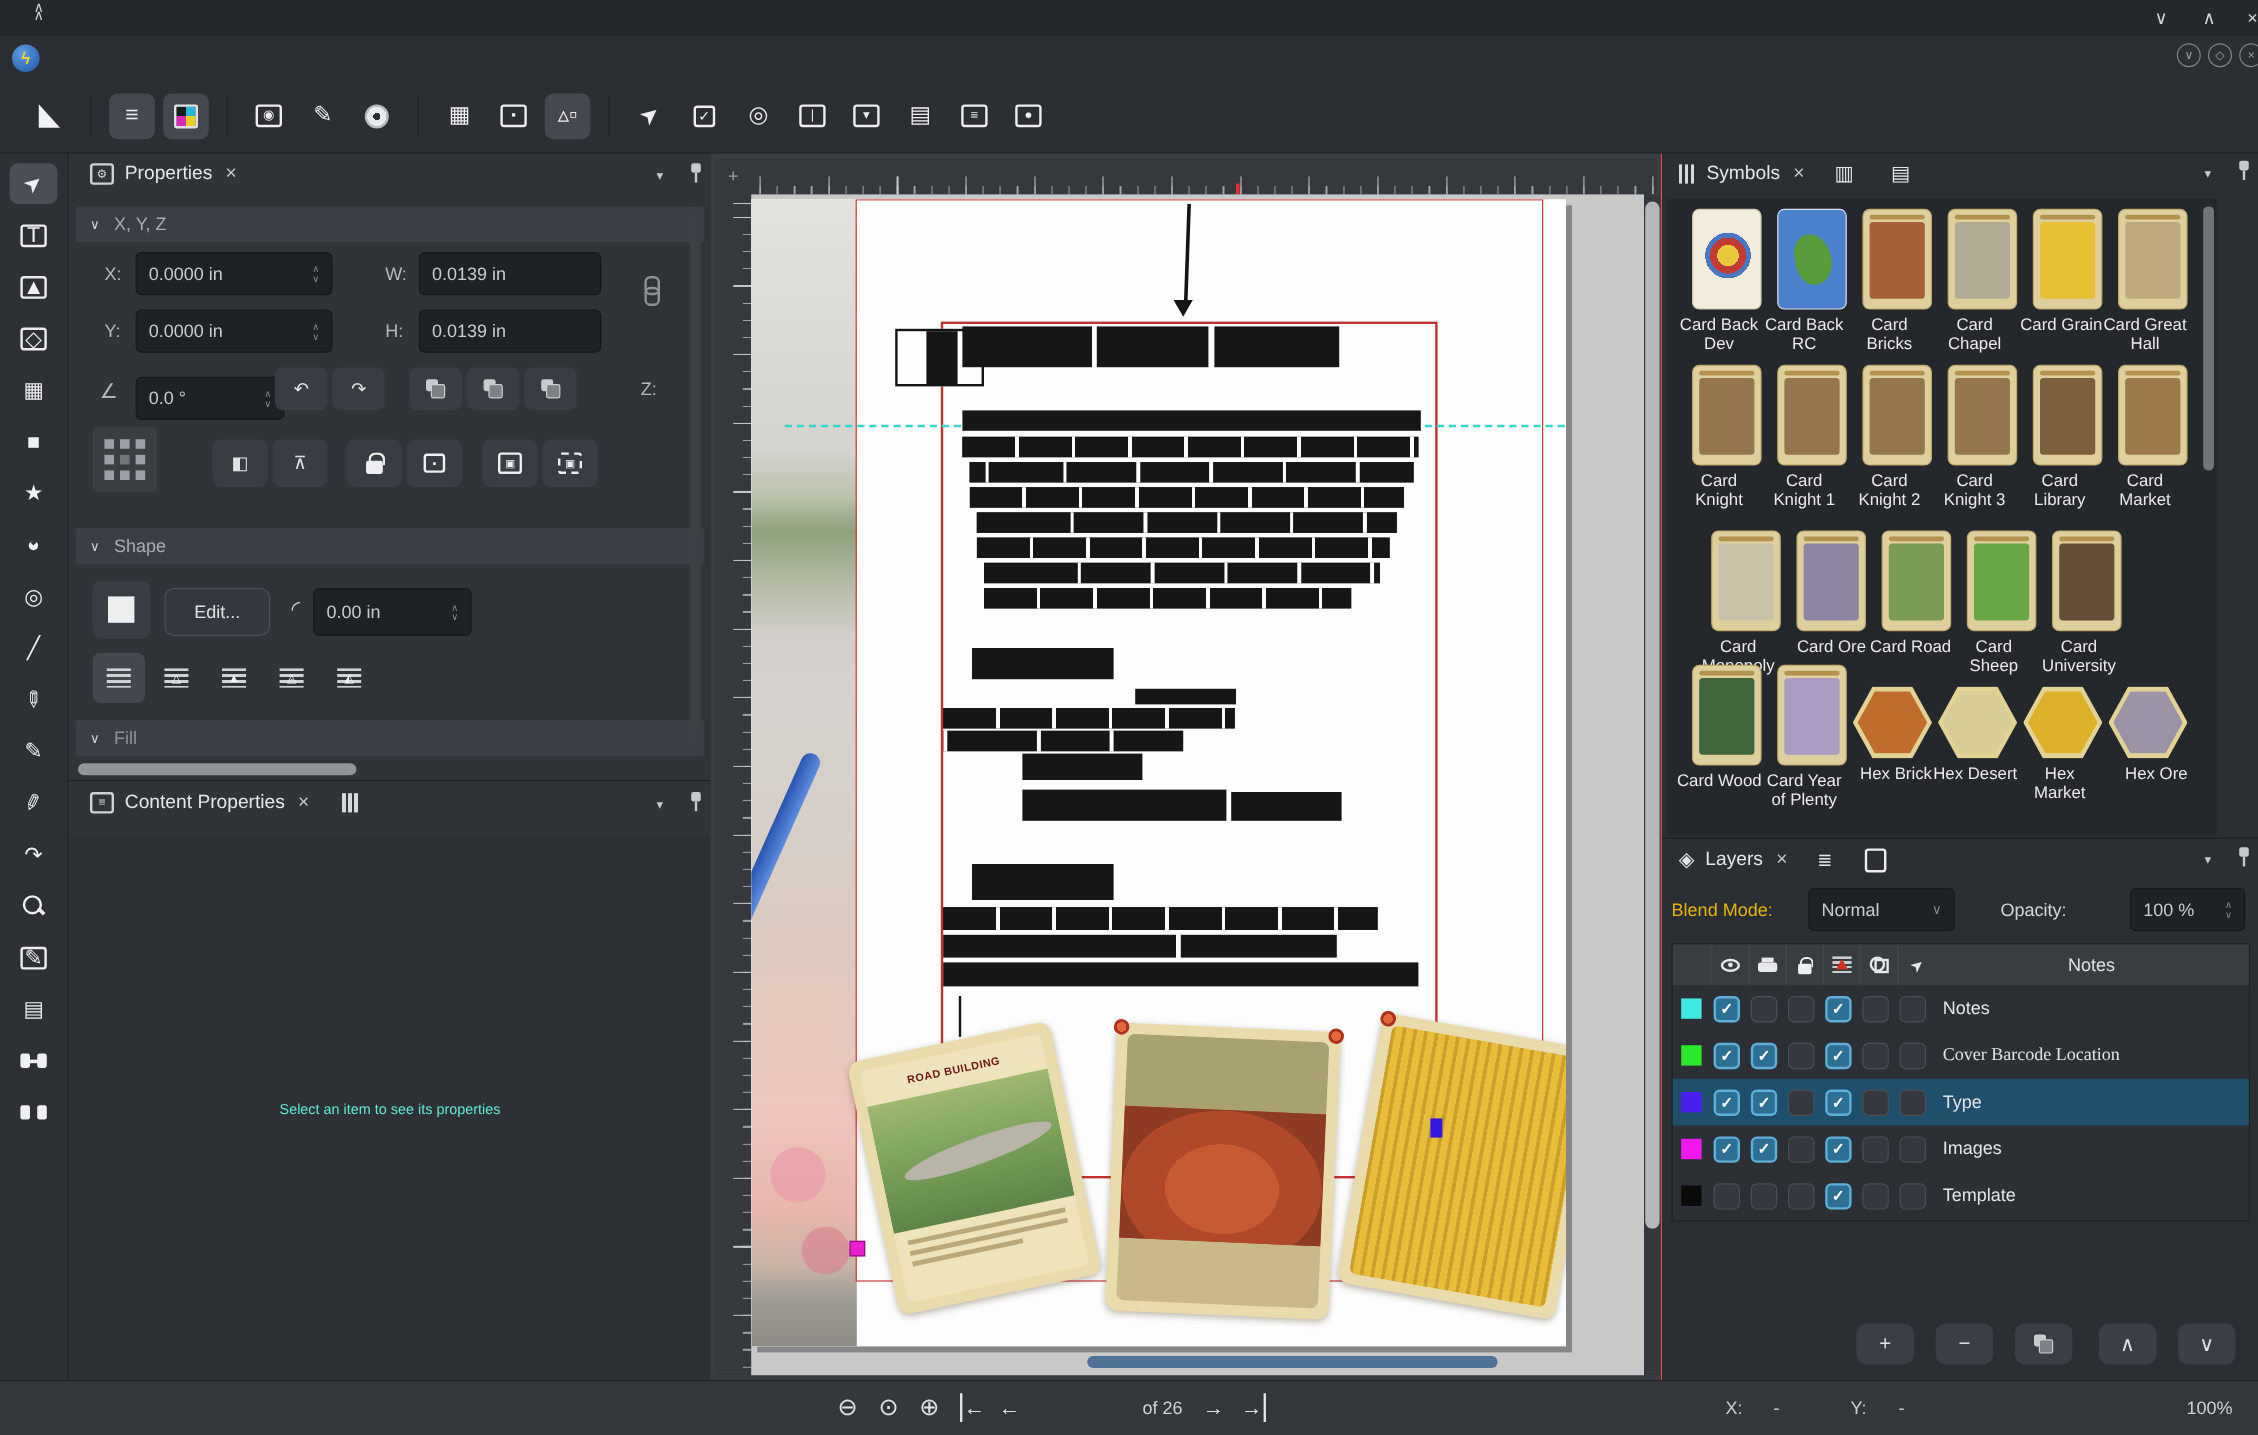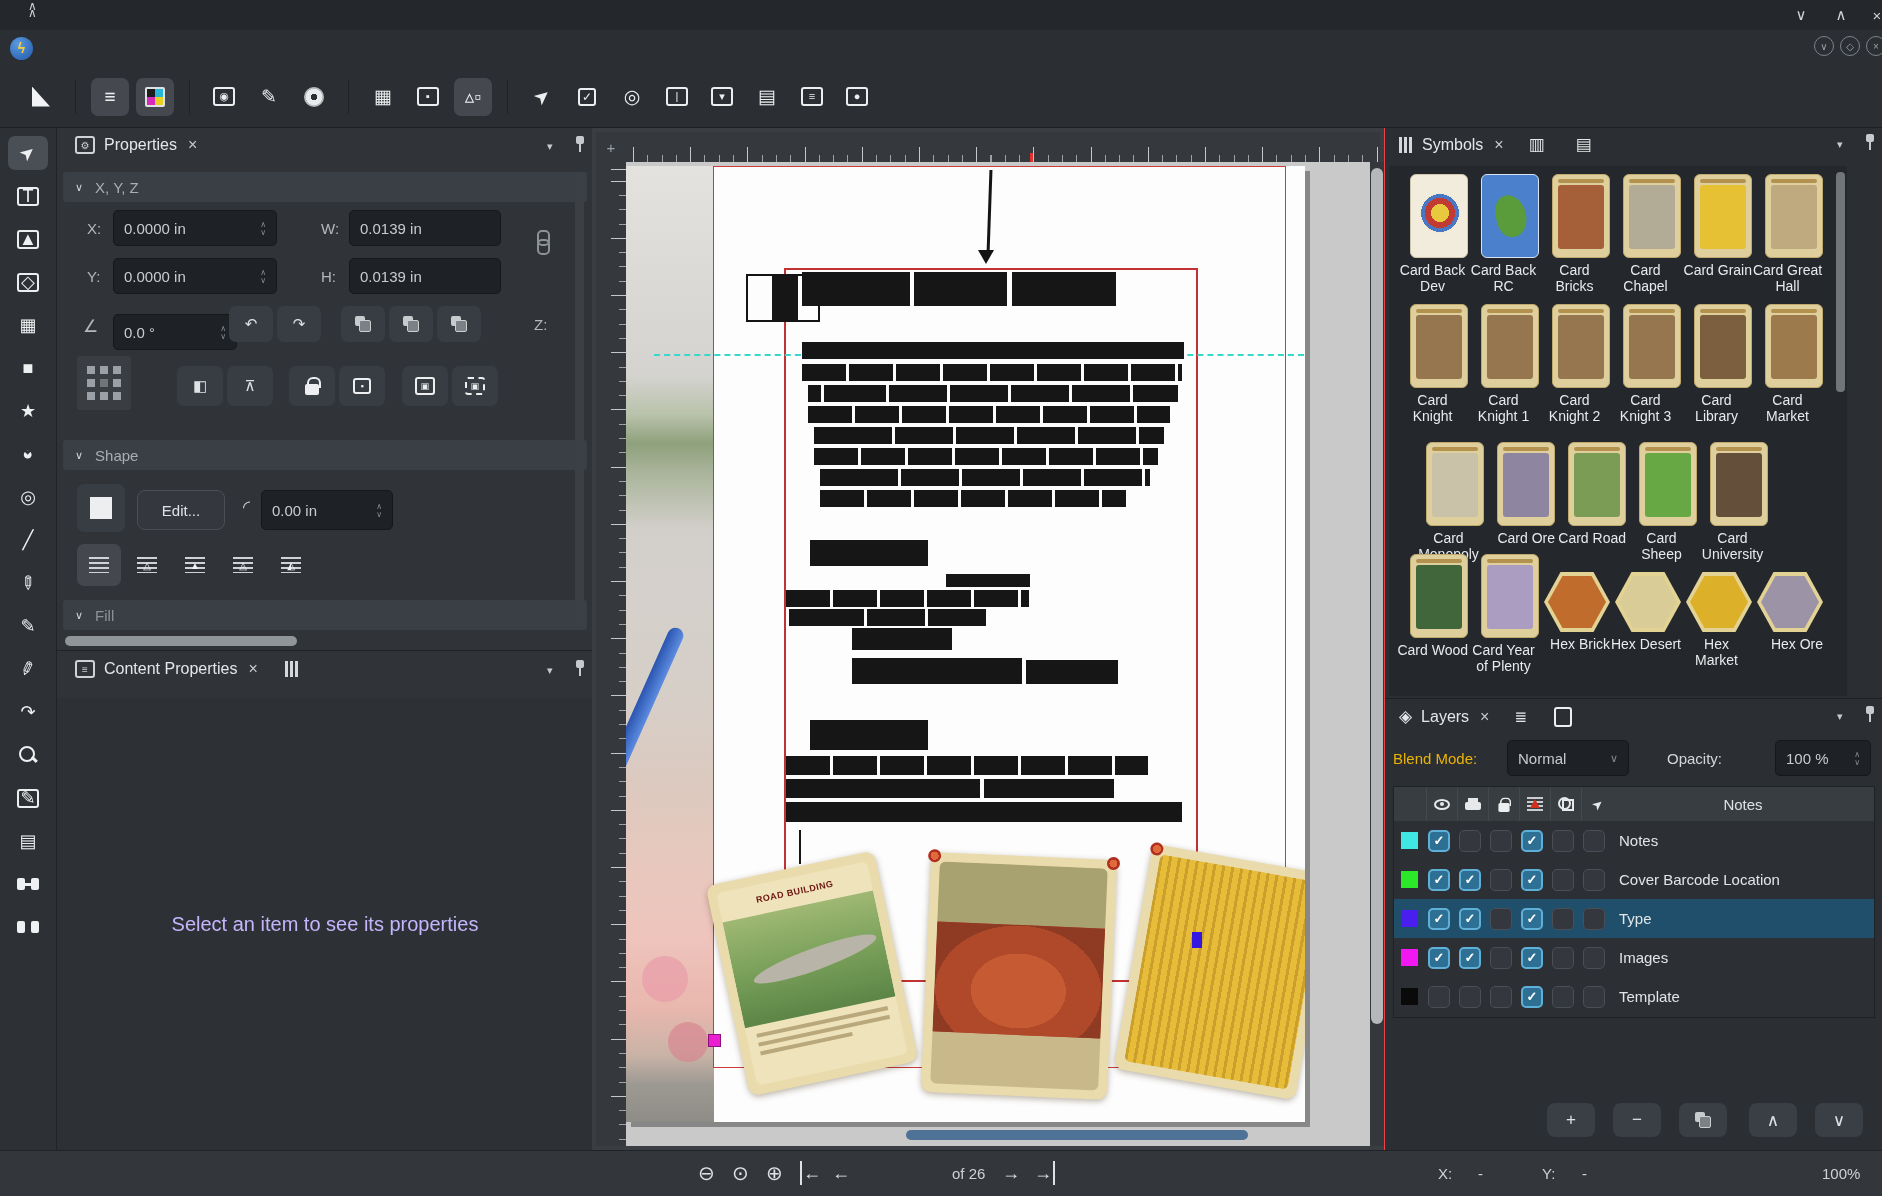--- a/index.html
+++ b/index.html
@@ -428,21 +428,21 @@
     <div style="position:absolute;left:0;top:522px;width:536px;height:1px;background:#1f2226"></div>
     <div class="phead" style="left:18px;top:532px">
       <span class="i-gearframe">≡</span>
       <span>Content Properties</span>
       <span class="x">×</span>
       <span class="i-cols" style="margin-left:18px"></span>
     </div>
     <span style="position:absolute;left:490px;top:536px;color:#c6cacd;font-size:11px">▾</span>
     <span class="i-pin" style="position:absolute;left:518px;top:532px"></span>
     <div style="position:absolute;left:0;top:570px;width:536px;height:452px;background:#2d3135;display:flex;align-items:center;justify-content:center">
-      <span style="color:#c4b5fd;font-size:20px">Select an item to see its properties</span>
+      <span style="color:#5eead4;font-size:12px">Select an item to see its properties</span>
     </div>
   </div>
 
   <div class="canvas">
     <div class="corner">+</div>
     <div class="ruler hruler">
       <div>
 
       <span class="rlbl" style="top:2px"></span>
           <span class="rlbl" style="top:2px"></span>
@@ -738,21 +738,21 @@
             <span class="lchks">
               <span class="lchk on"></span>
               <span class="lchk"></span>
               <span class="lchk"></span>
               <span class="lchk on"></span>
               <span class="lchk"></span>
               <span class="lchk"></span>
             </span>
             <span class="lname">Notes</span>
           </div>
-          <div class="lrow" style="top: 73px;">
+          <div class="lrow" style="top: 73px; font-family: Liberation Serif, serif;">
             <span class="lsw" style="background: rgb(43, 232, 43);"></span>
             <span class="lchks">
               <span class="lchk on"></span>
               <span class="lchk on"></span>
               <span class="lchk"></span>
               <span class="lchk on"></span>
               <span class="lchk"></span>
               <span class="lchk"></span>
             </span>
             <span class="lname">Cover Barcode Location</span>

